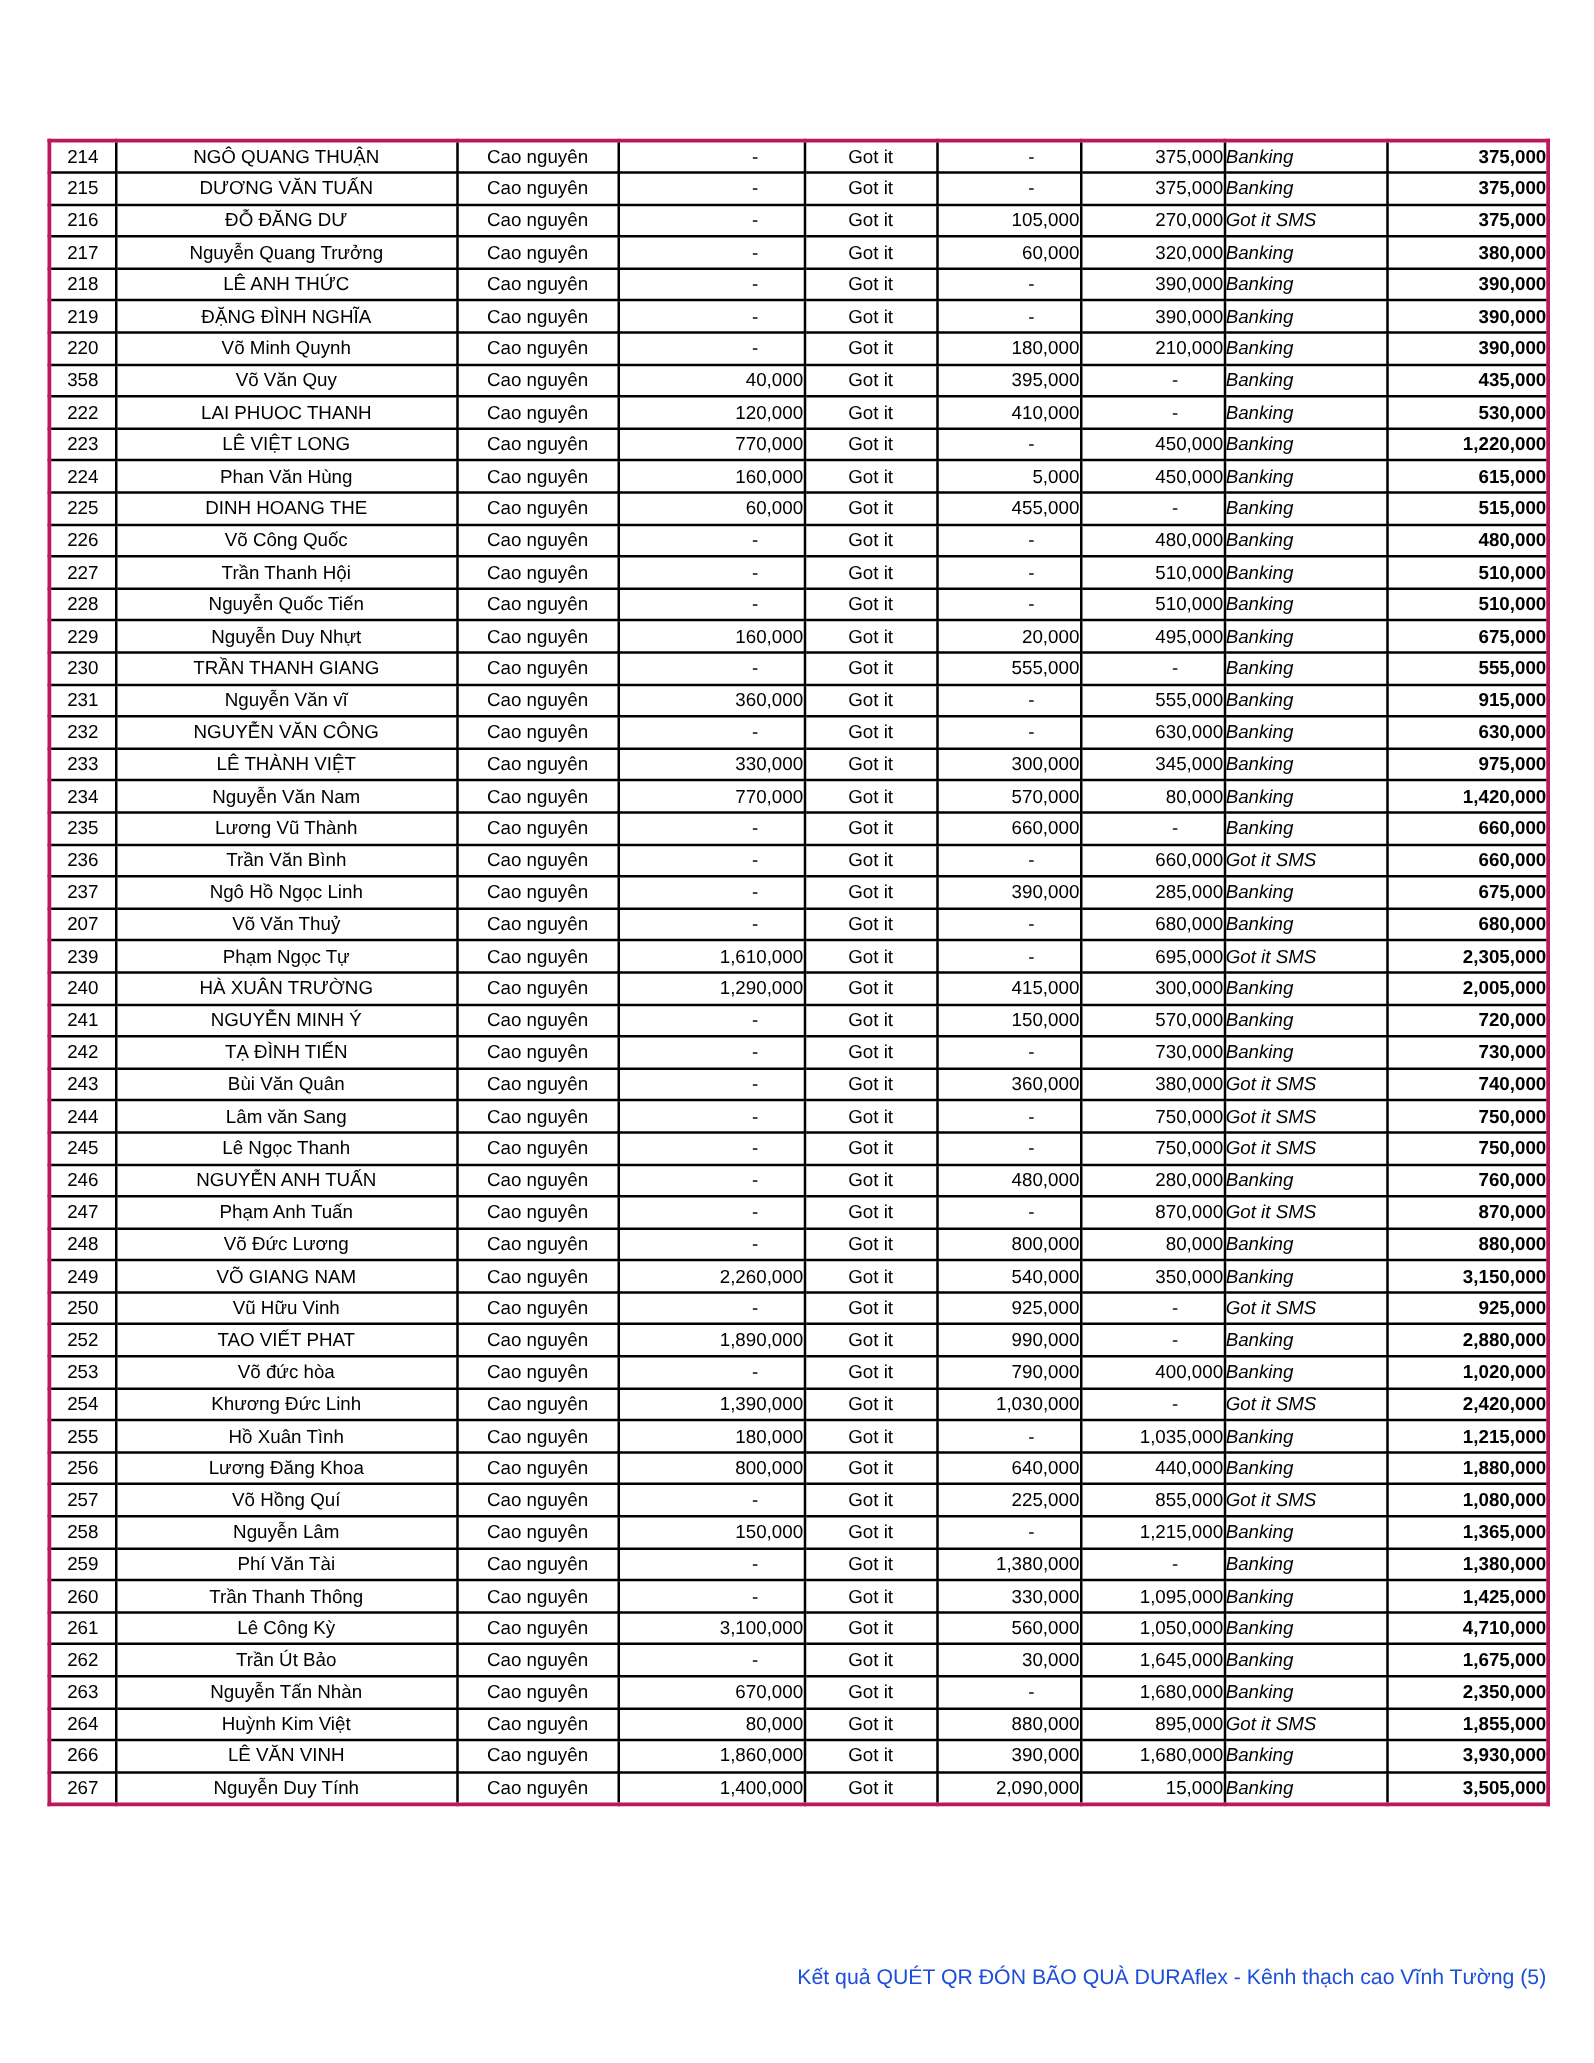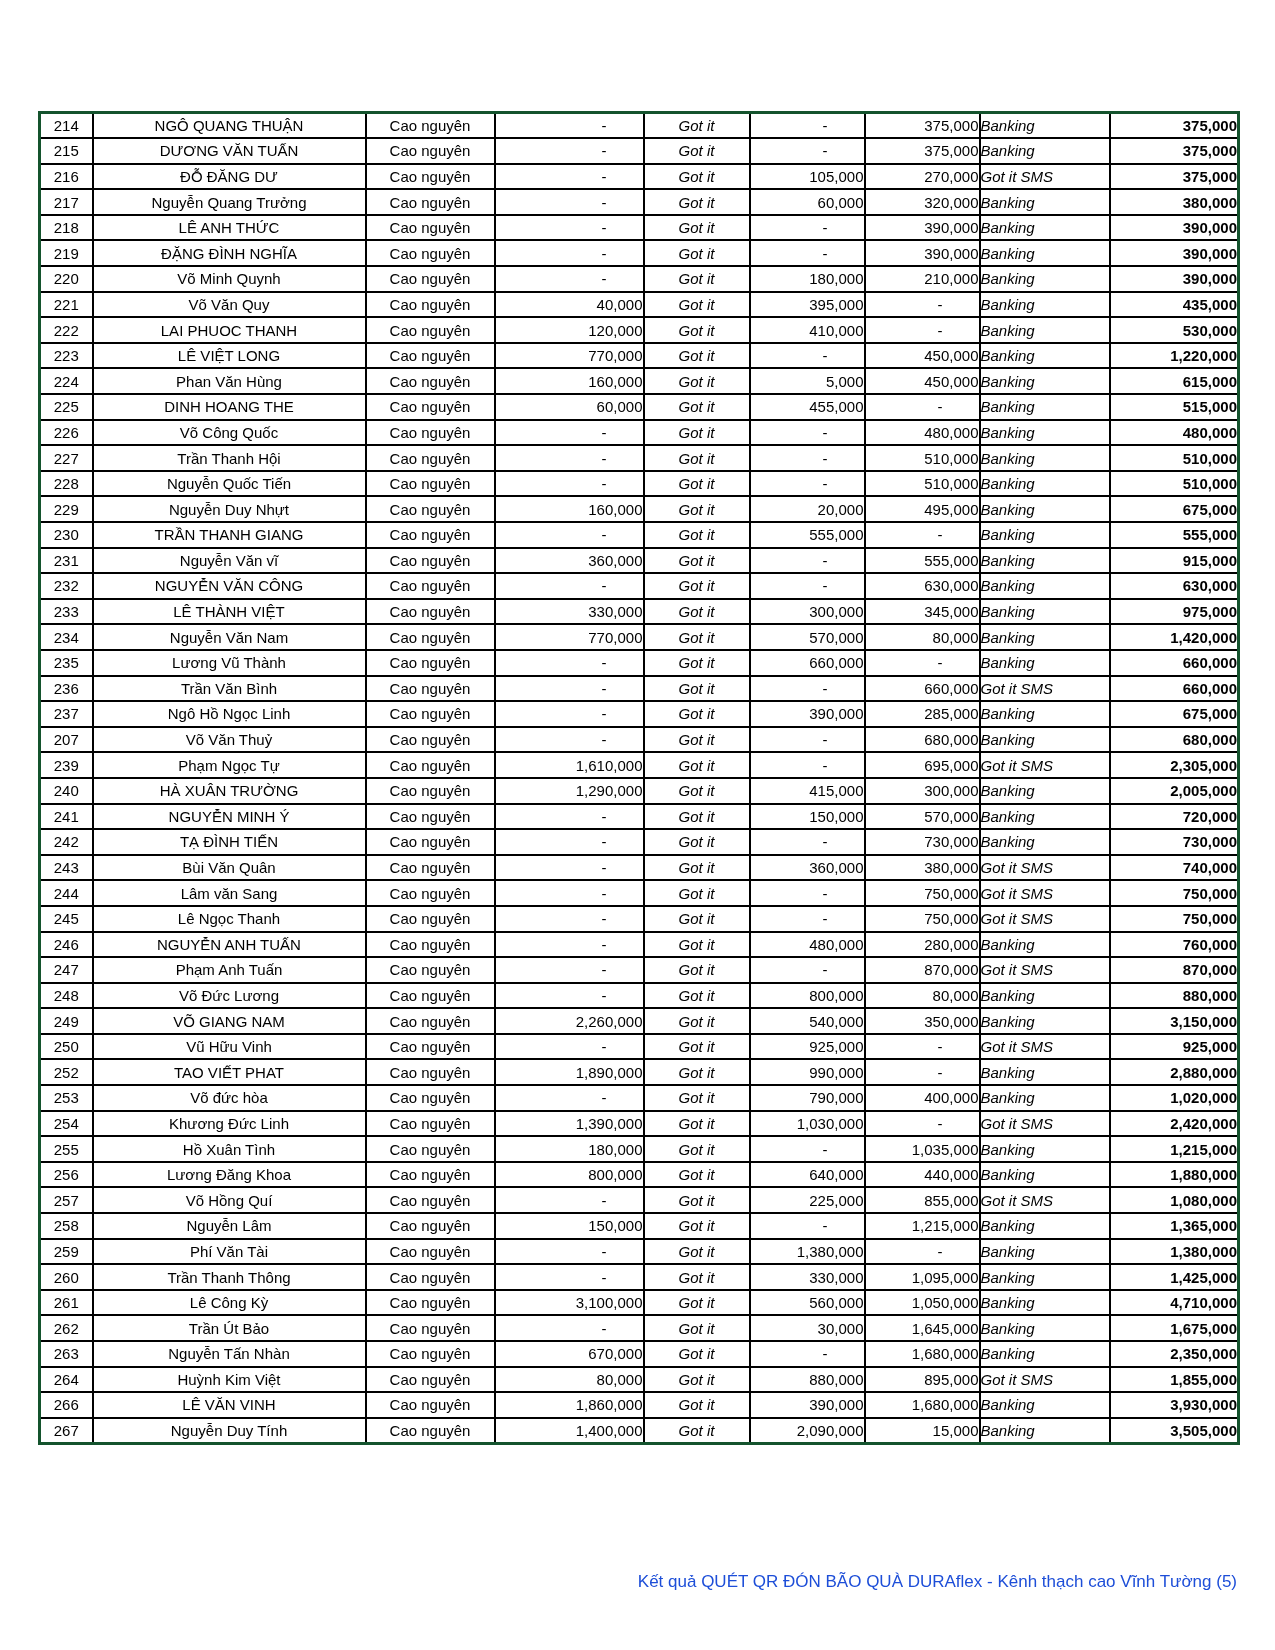--- a/index.html
+++ b/index.html
@@ -10,39 +10,39 @@
     position: relative;
   }
   .sheet { position: relative; width: 1275px; height: 1650px; background: #fff; overflow: hidden; }
 
   table.results {
     position: absolute;
     left: 38px; top: 111px;
     width: 1199px;
     border-collapse: collapse;
     table-layout: fixed;
-    border: 3px solid #14532d;
+    border: 3px solid #be185d;
   }
   table.results td {
     border: 2px solid #000;
     font-size: 15px;
     line-height: 1;
     padding: 0;
     white-space: nowrap;
     overflow: hidden;
     vertical-align: middle;
   }
   table.results tr { height: 25.6px; }
 
   td.c-num    { text-align: center; }
   td.c-name   { text-align: center; }
   td.c-region { text-align: center; }
   td.c-amt    { text-align: right; padding-right: 8px; }
   td.c-amt.dash { padding-right: 36px; }
-  td.c-got    { text-align: center; font-style: italic; }
+  td.c-got    { text-align: center; }
   td.c-method { text-align: left; padding-left: 6px; font-style: italic; }
   td.c-total  { text-align: right; padding-right: 9px; font-weight: 700; }
 
   .footer-caption {
     position: absolute;
     right: 38px;
     top: 1572px;
     font-size: 17px;
     text-align: right;
     color: #1d4ed8;
@@ -137,21 +137,21 @@
           <td class="c-name">Võ Minh Quynh</td>
           <td class="c-region">Cao nguyên</td>
           <td class="c-amt dash">-</td>
           <td class="c-got">Got it</td>
           <td class="c-amt">180,000</td>
           <td class="c-amt">210,000</td>
           <td class="c-method">Banking</td>
           <td class="c-total">390,000</td>
         </tr>
         <tr>
-          <td class="c-num">221</td>
+          <td class="c-num">358</td>
           <td class="c-name">Võ Văn Quy</td>
           <td class="c-region">Cao nguyên</td>
           <td class="c-amt">40,000</td>
           <td class="c-got">Got it</td>
           <td class="c-amt">395,000</td>
           <td class="c-amt dash">-</td>
           <td class="c-method">Banking</td>
           <td class="c-total">435,000</td>
         </tr>
         <tr>

